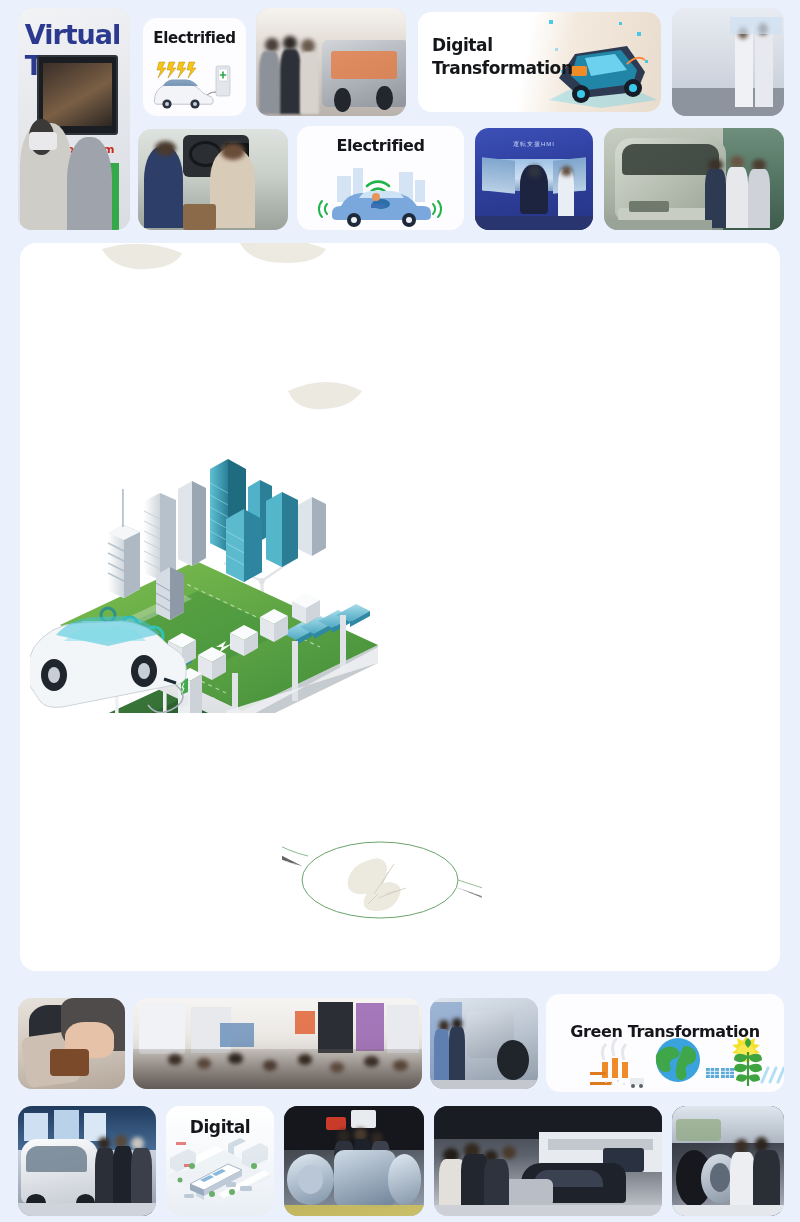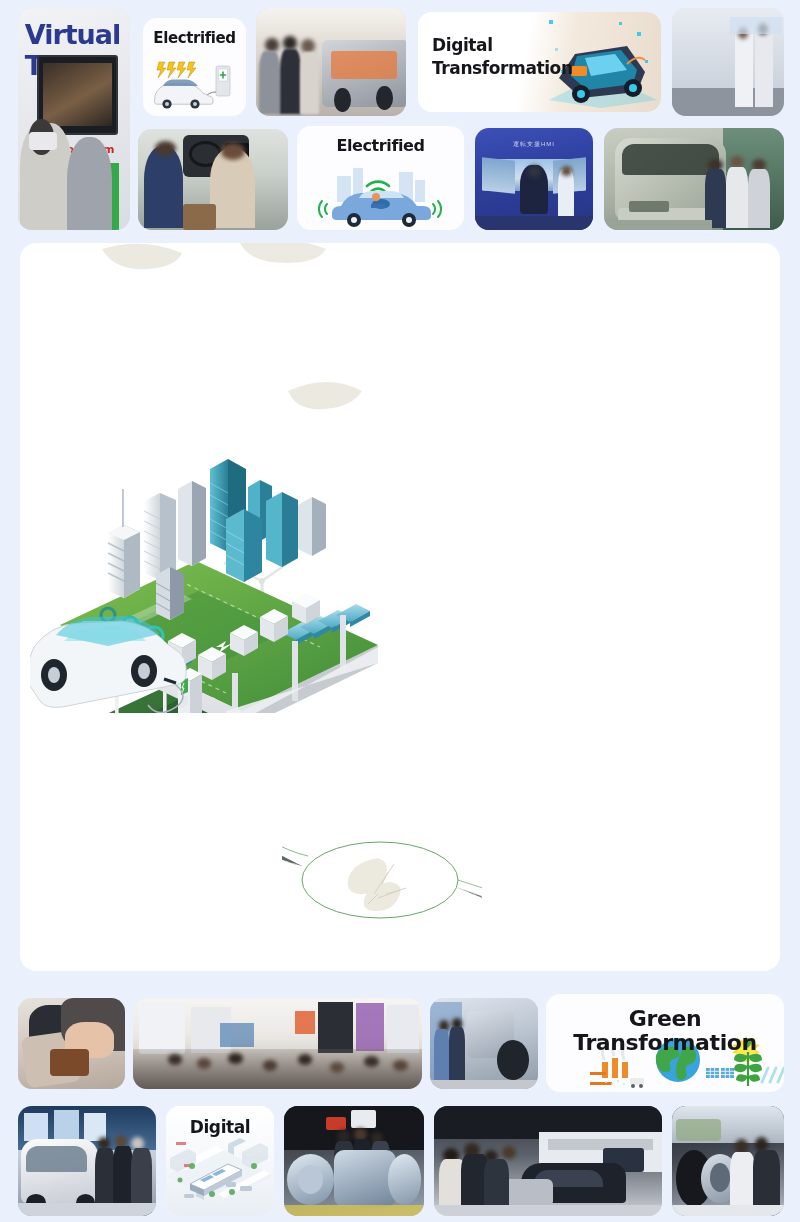--- a/index.html
+++ b/index.html
@@ -675,21 +675,21 @@
         <div class="blur-face" style="left:8%;top:24%;width:10%;height:13%;background:#3a2d24"></div>
         <div class="blur-face" style="left:20%;top:22%;width:10%;height:13%;background:#2b231d"></div>
         <div style="position:absolute;left:4%;top:34%;width:14%;height:56%;background:#5f7fb0;border-radius:26% 26% 0 0"></div>
         <div style="position:absolute;left:18%;top:32%;width:14%;height:58%;background:#2e3a52;border-radius:26% 26% 0 0"></div>
         <div style="position:absolute;left:0;bottom:0;width:100%;height:10%;background:#c4c8ce"></div>
       </div>
     </div>
 
     <div class="tile label-tile" style="left:546px; top:994px; width:238px; height:98px;">
       <div class="inner">
-        <div class="lbl" style="top:13px; left:0; width:100%; text-align:center; font-size:22px;">Green Transformation</div>
+        <div class="lbl" style="top:29px; left:0; width:100%; text-align:center; font-size:16px;">Green Transformation</div>
         <svg viewBox="0 0 238 58" style="position:absolute;left:0;top:40px;width:238px;height:58px">
 
           <g transform="translate(186,2)">
             <path d="M14 0 l3 5 l6 -3 l-1 6 l6 1 l-5 4 l5 4 l-6 1 l1 6 l-6 -3 l-3 5 l-3 -5 l-6 3 l1 -6 l-6 -1 l5 -4 l-5 -4 l6 -1 l-1 -6 l6 3z" fill="#f5e02e"></path>
             <circle cx="14" cy="17" r="9" fill="#f7e94f"></circle>
           </g>
 
           <g>
             <g fill="none" stroke="#e2e5e9" stroke-width="3" opacity=".9">
               <path d="M58 26 q-4 -10 2 -16"></path>

